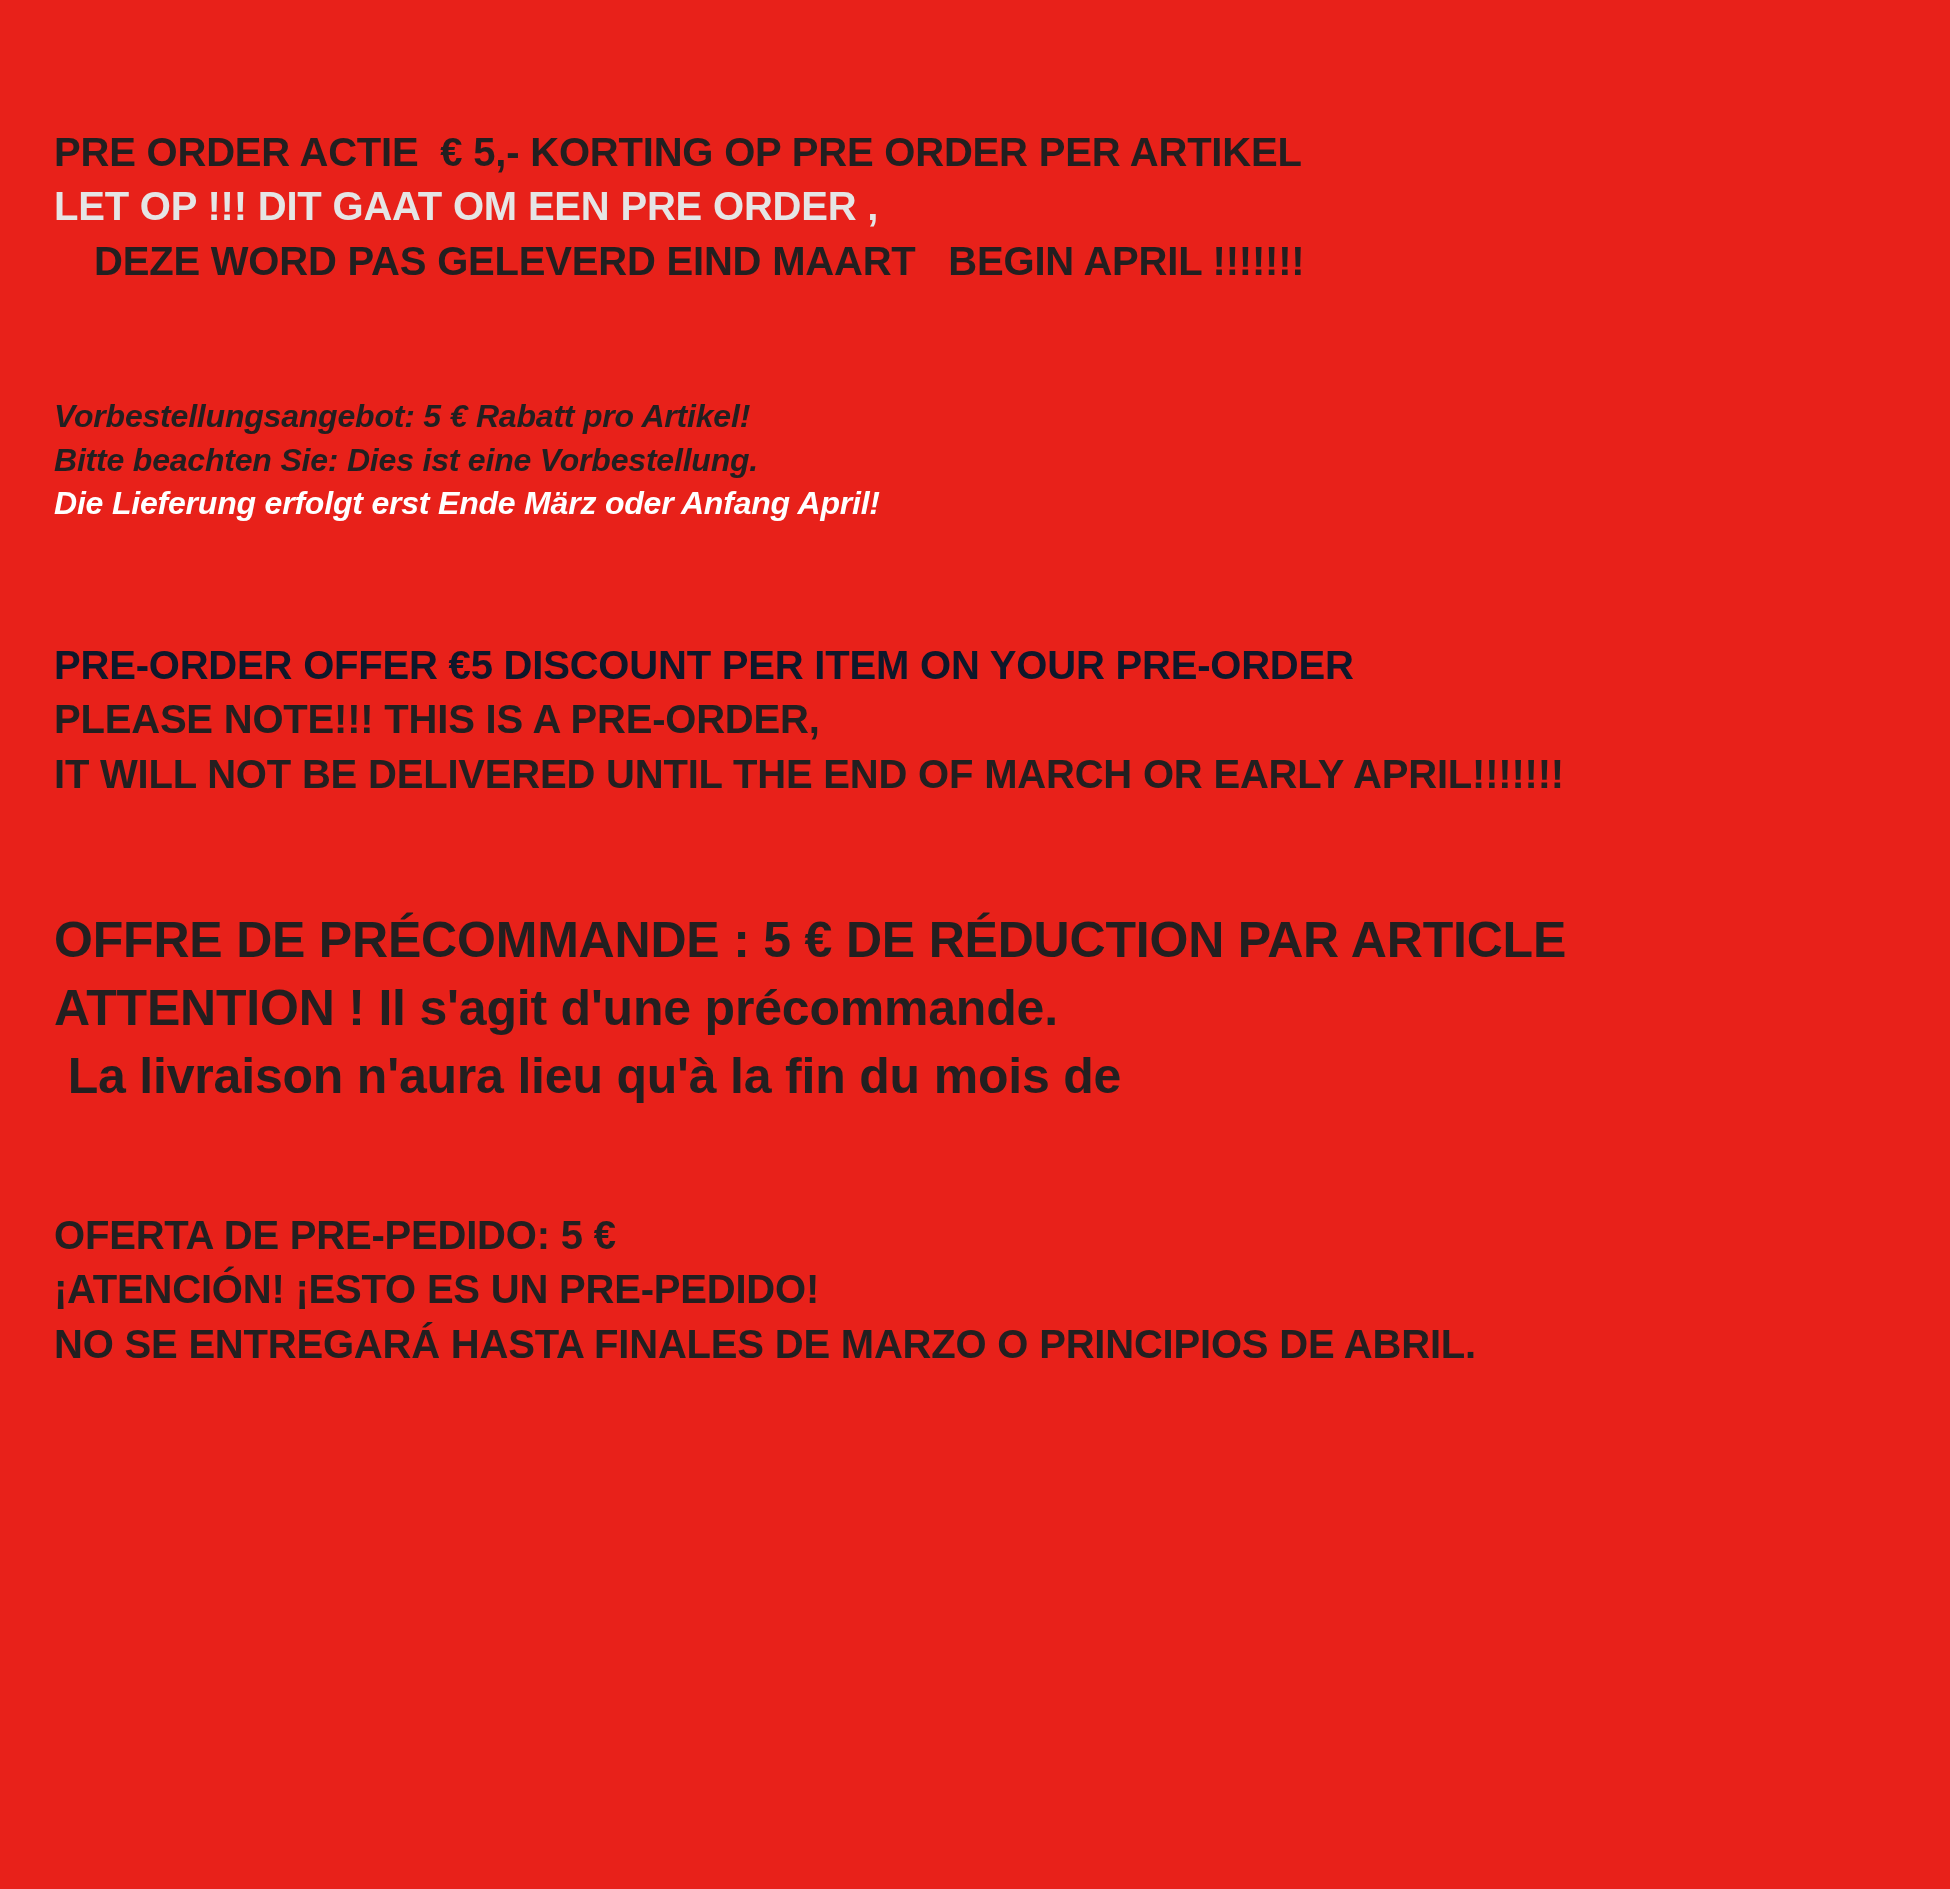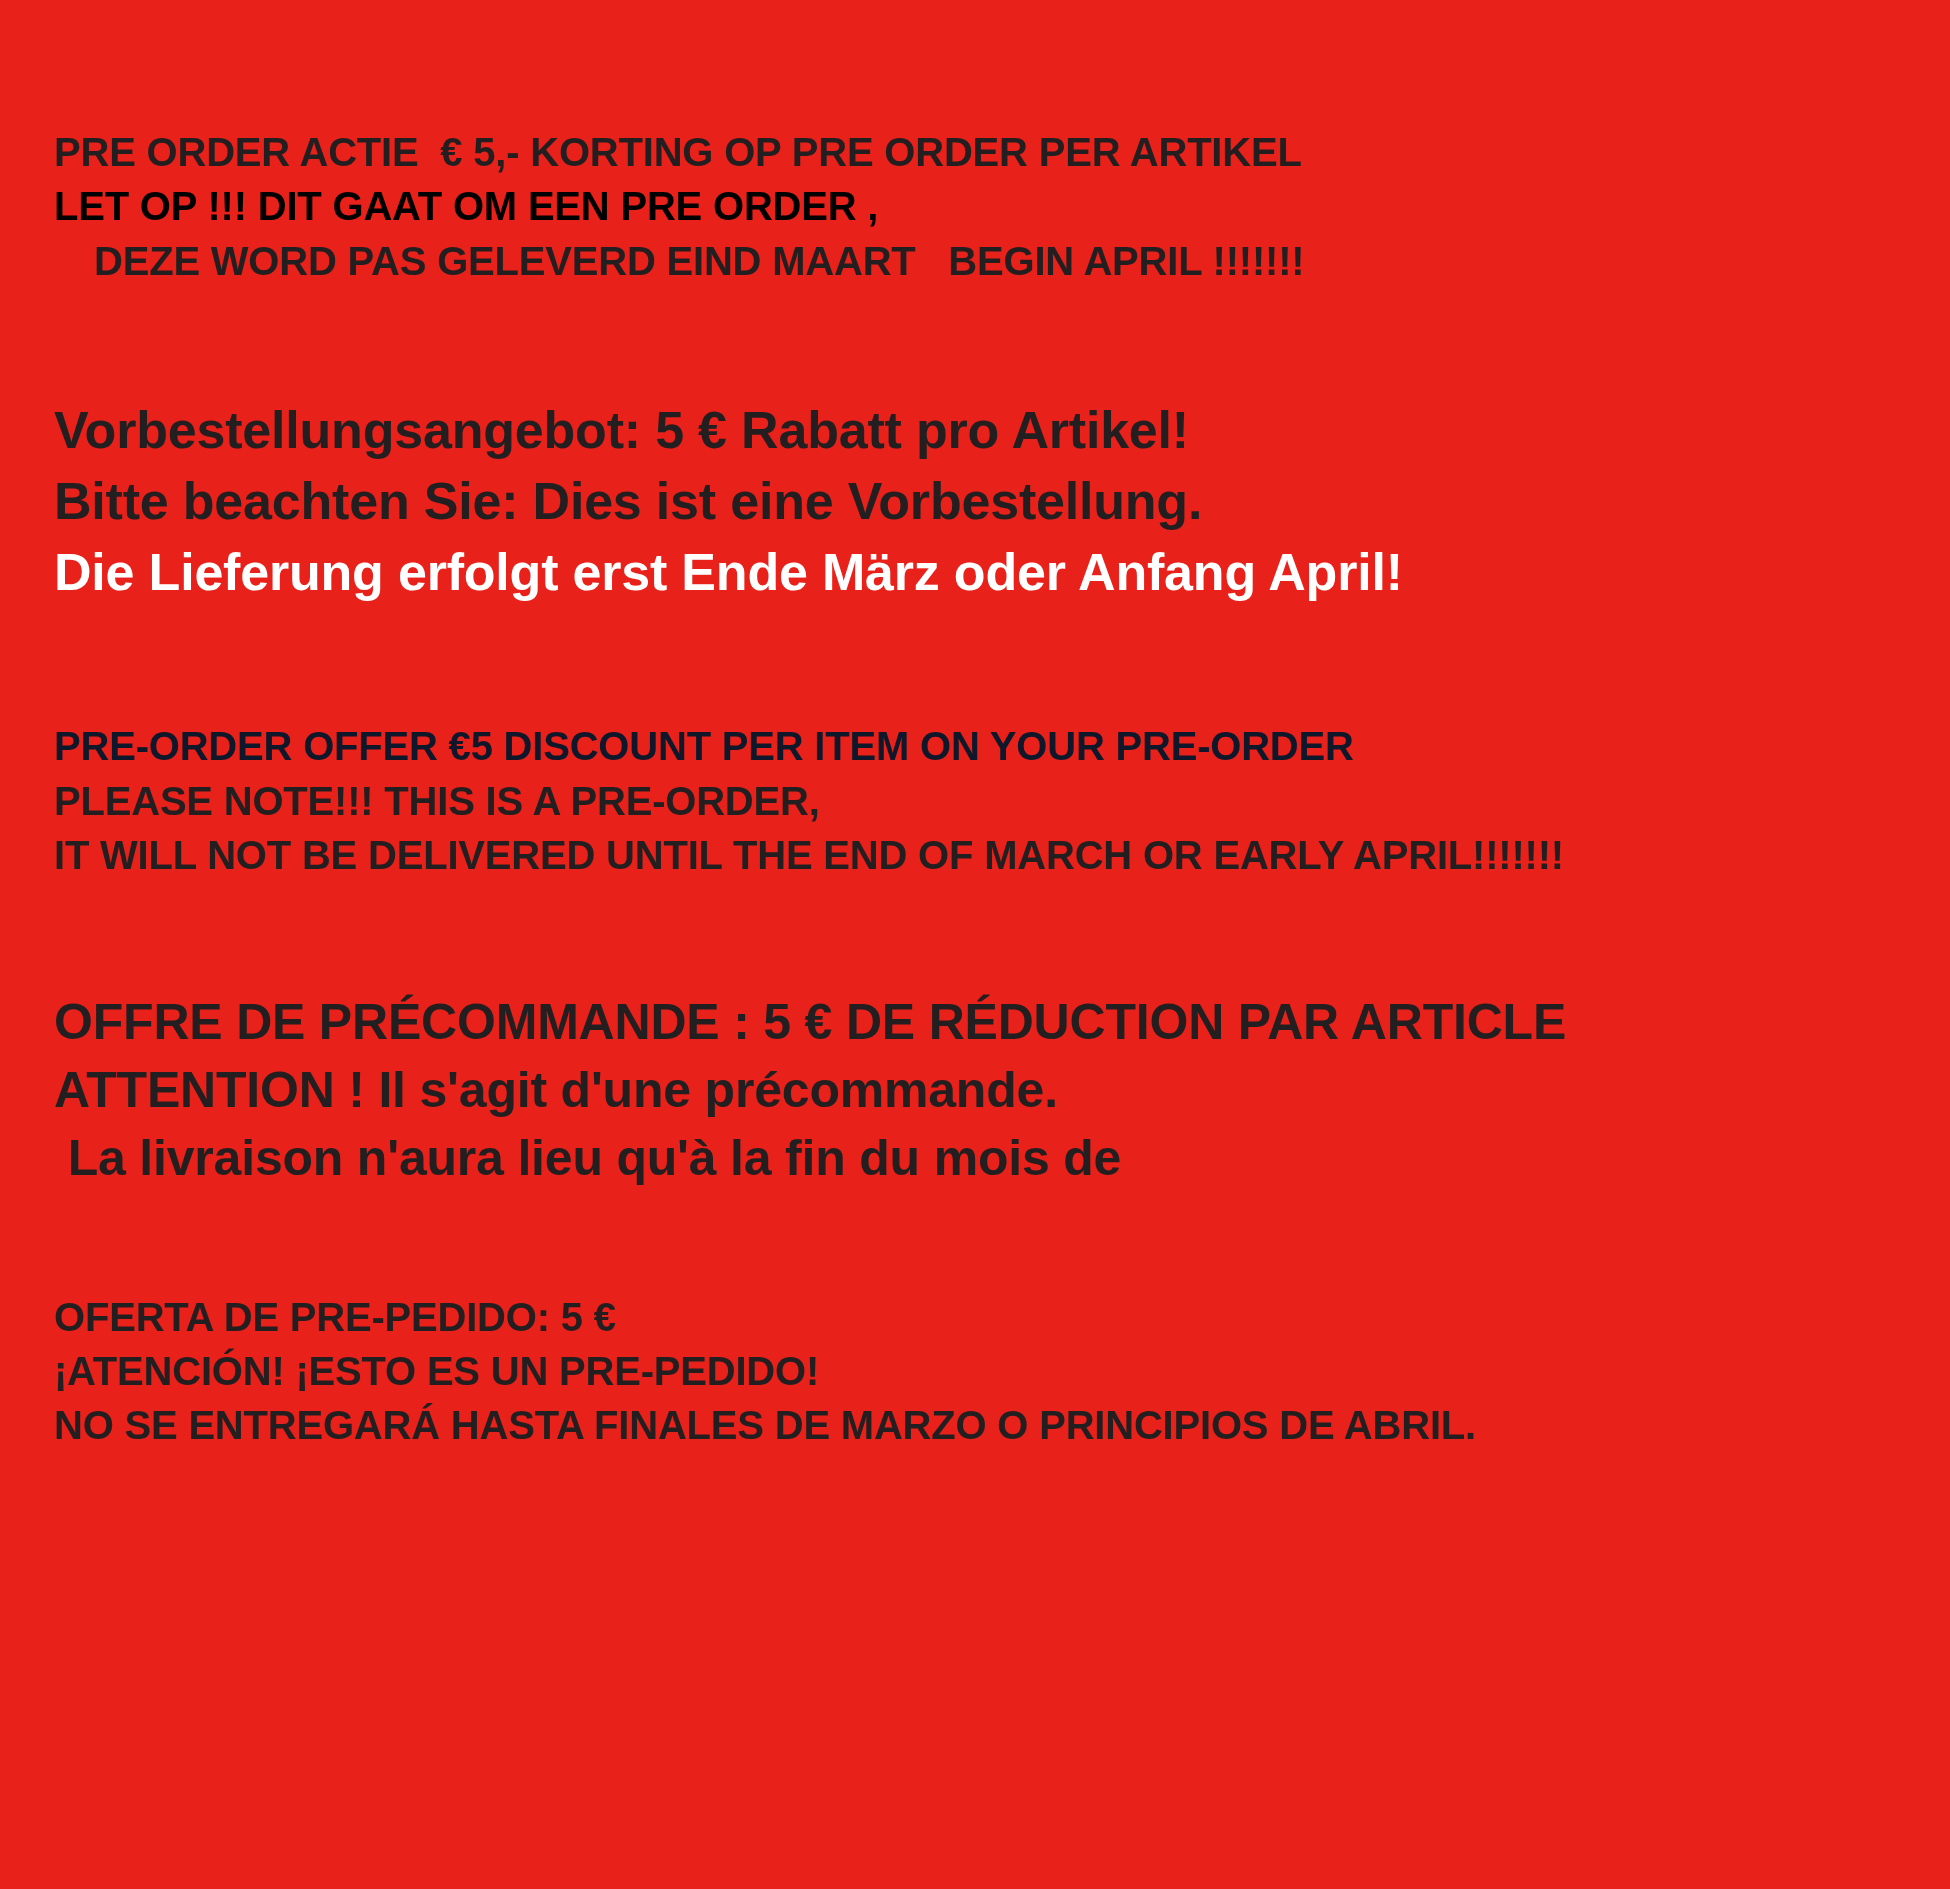--- a/index.html
+++ b/index.html
@@ -31,38 +31,38 @@
   .line {
     color: #231f20;
     font-weight: bold;
     font-size: 40px;
     line-height: 1.36;
     letter-spacing: -0.2px;
     white-space: pre;
   }
   
   #block-nl .line { font-size: 40px; line-height: 1.36; }
-  #block-de .line { font-size: 52px; line-height: 1.36; }
+  #block-de .line { font-size: 32px; line-height: 1.36; font-style: italic; }
   #block-en .line { font-size: 40px; line-height: 1.36; }
   #block-fr .line { font-size: 50px; line-height: 1.36; }
   #block-es .line { font-size: 40px; line-height: 1.36; }
 
   #block-nl { margin-bottom: 107px; }
   #block-de { margin-bottom: 112px; }
   #block-en { margin-bottom: 105px; }
   #block-fr { margin-bottom: 98px; }
 </style>
 </head>
 <body style="background: rgb(232, 33, 26);">
 
 <div class="poster" style="background: rgb(232, 33, 26);">
 
   <div class="block" id="block-nl">
     <div class="line" style="color: rgb(35, 31, 32);">PRE ORDER ACTIE  € 5,- KORTING OP PRE ORDER PER ARTIKEL</div>
-    <div class="line" style="color: #000000;">LET OP !!! DIT GAAT OM EEN PRE ORDER ,</div>
+    <div class="line" style="color: #e5e5e5;">LET OP !!! DIT GAAT OM EEN PRE ORDER ,</div>
     <div class="line" style="color: rgb(35, 31, 32); margin-left: 40px;">DEZE WORD PAS GELEVERD EIND MAART   BEGIN APRIL !!!!!!!</div>
   </div>
 
   <div class="block" id="block-de">
     <div class="line" style="color: rgb(35, 31, 32);">Vorbestellungsangebot: 5 € Rabatt pro Artikel!</div>
     <div class="line" style="color: rgb(35, 31, 32);">Bitte beachten Sie: Dies ist eine Vorbestellung.</div>
     <div class="line" style="color: #ffffff;">Die Lieferung erfolgt erst Ende März oder Anfang April!</div>
   </div>
 
   <div class="block" id="block-en">

